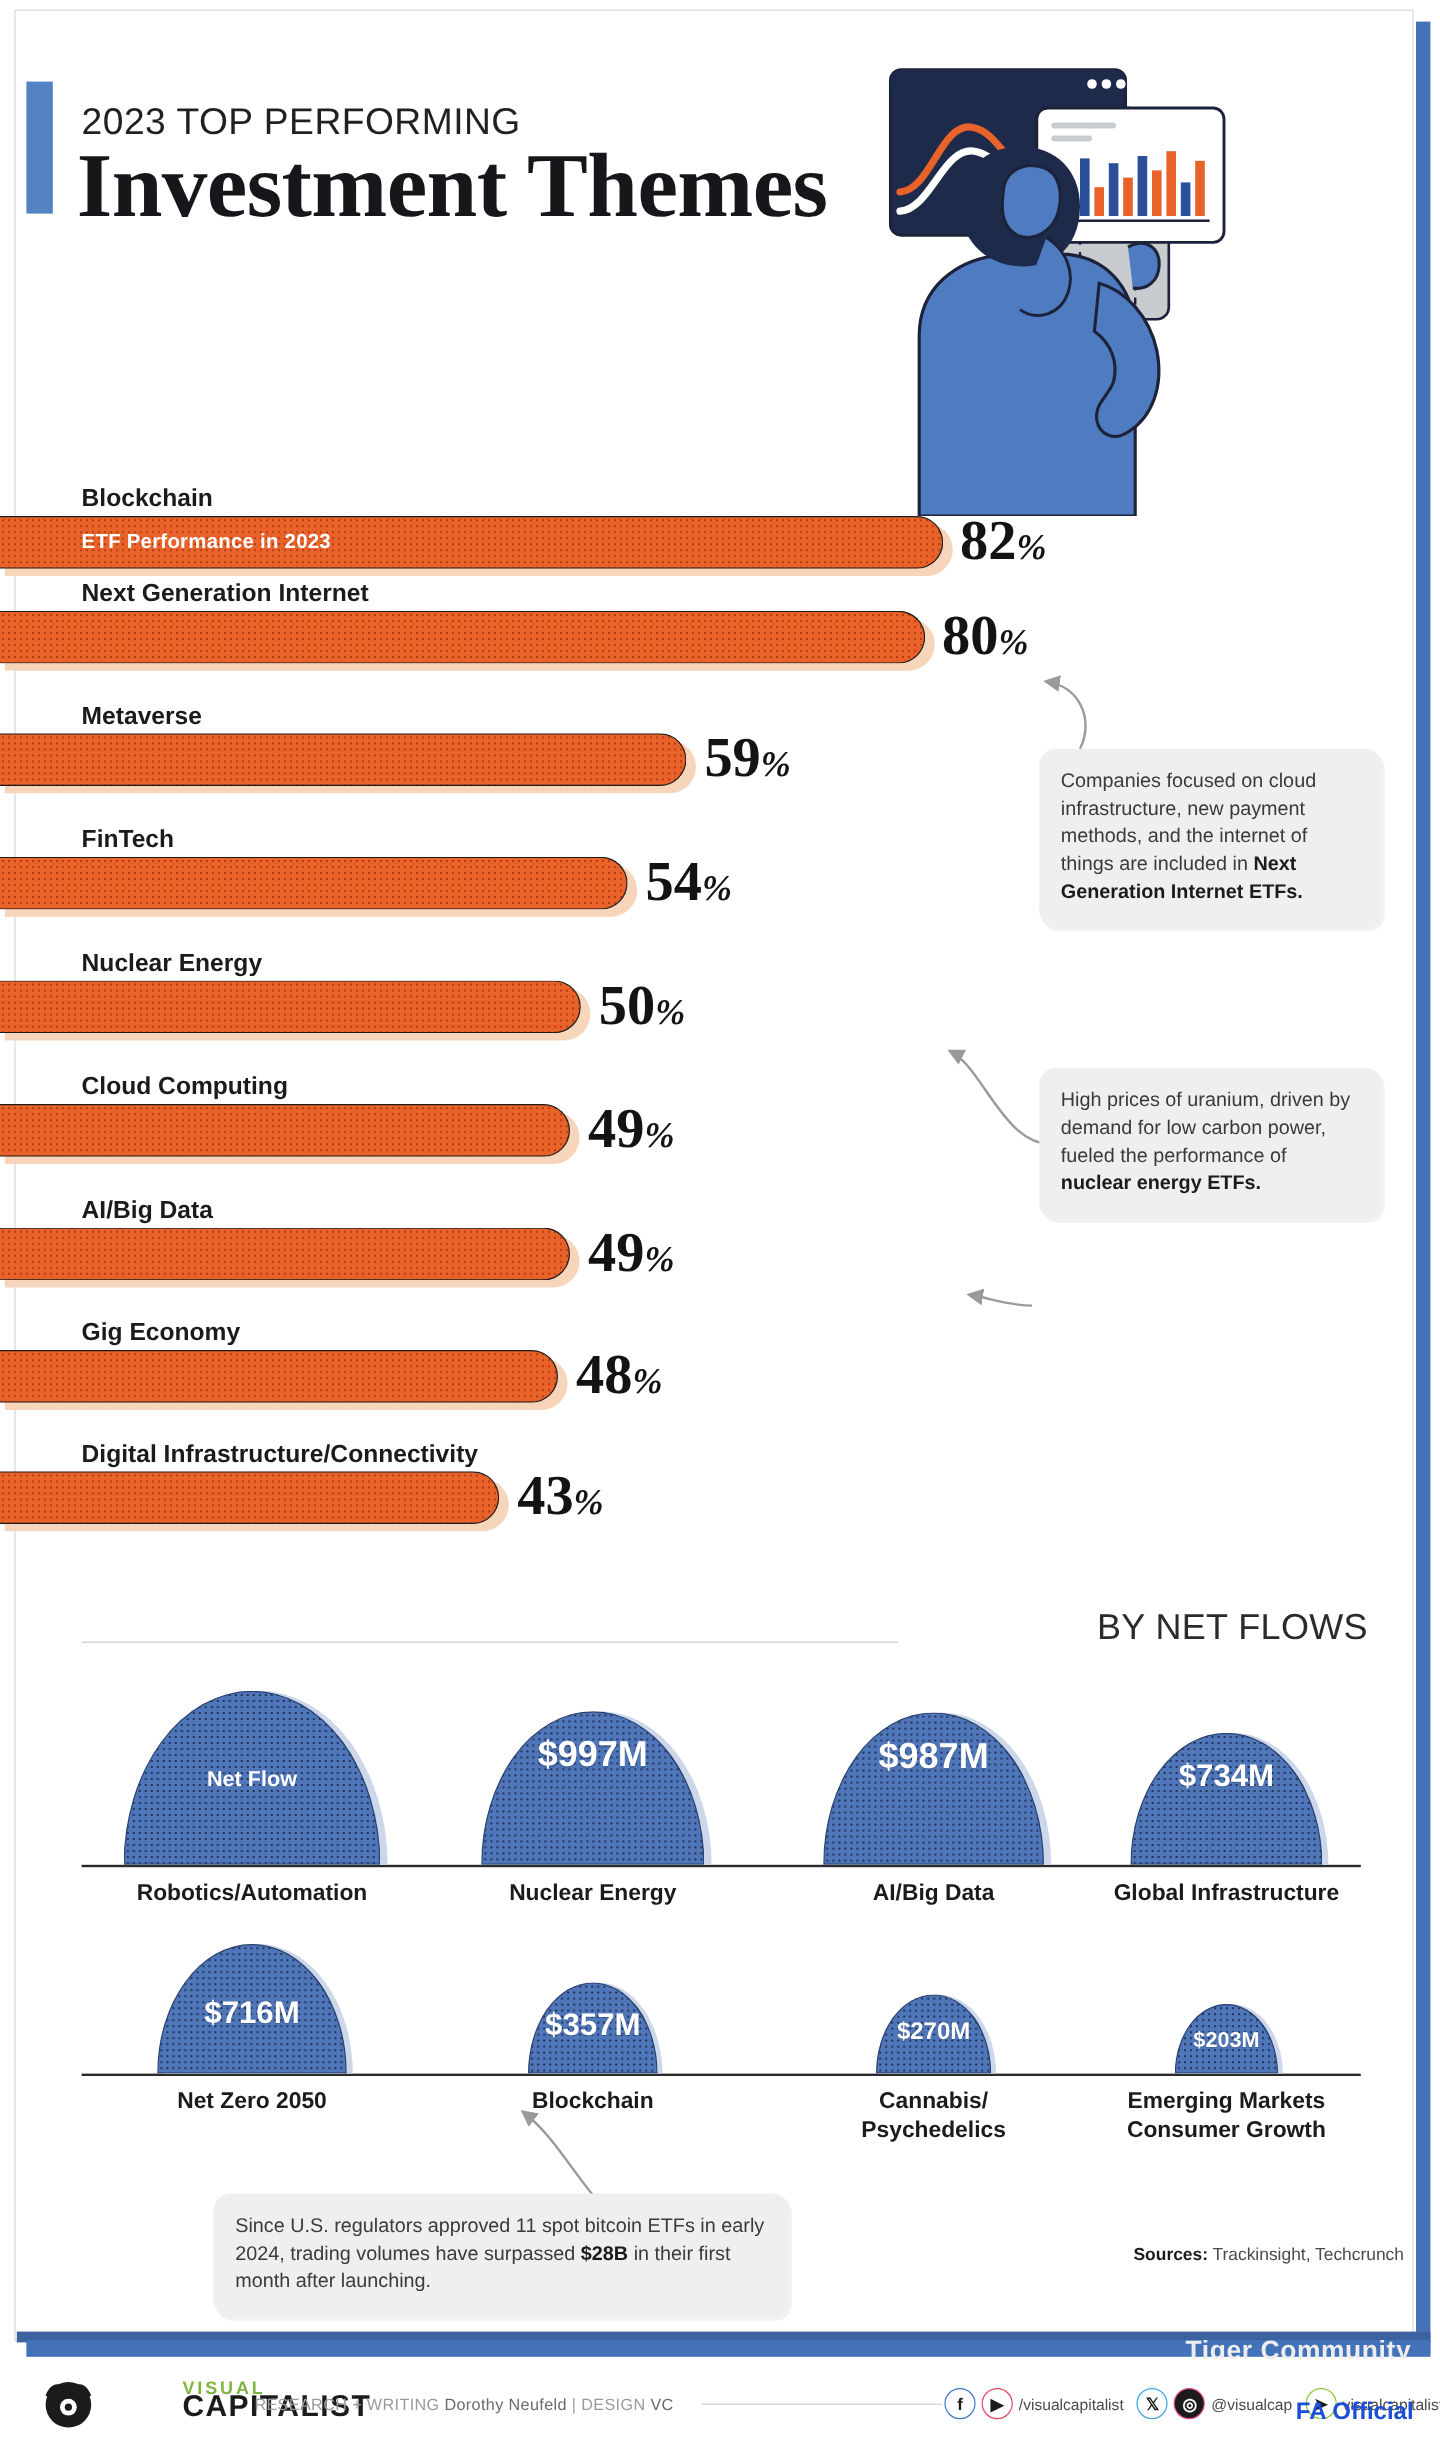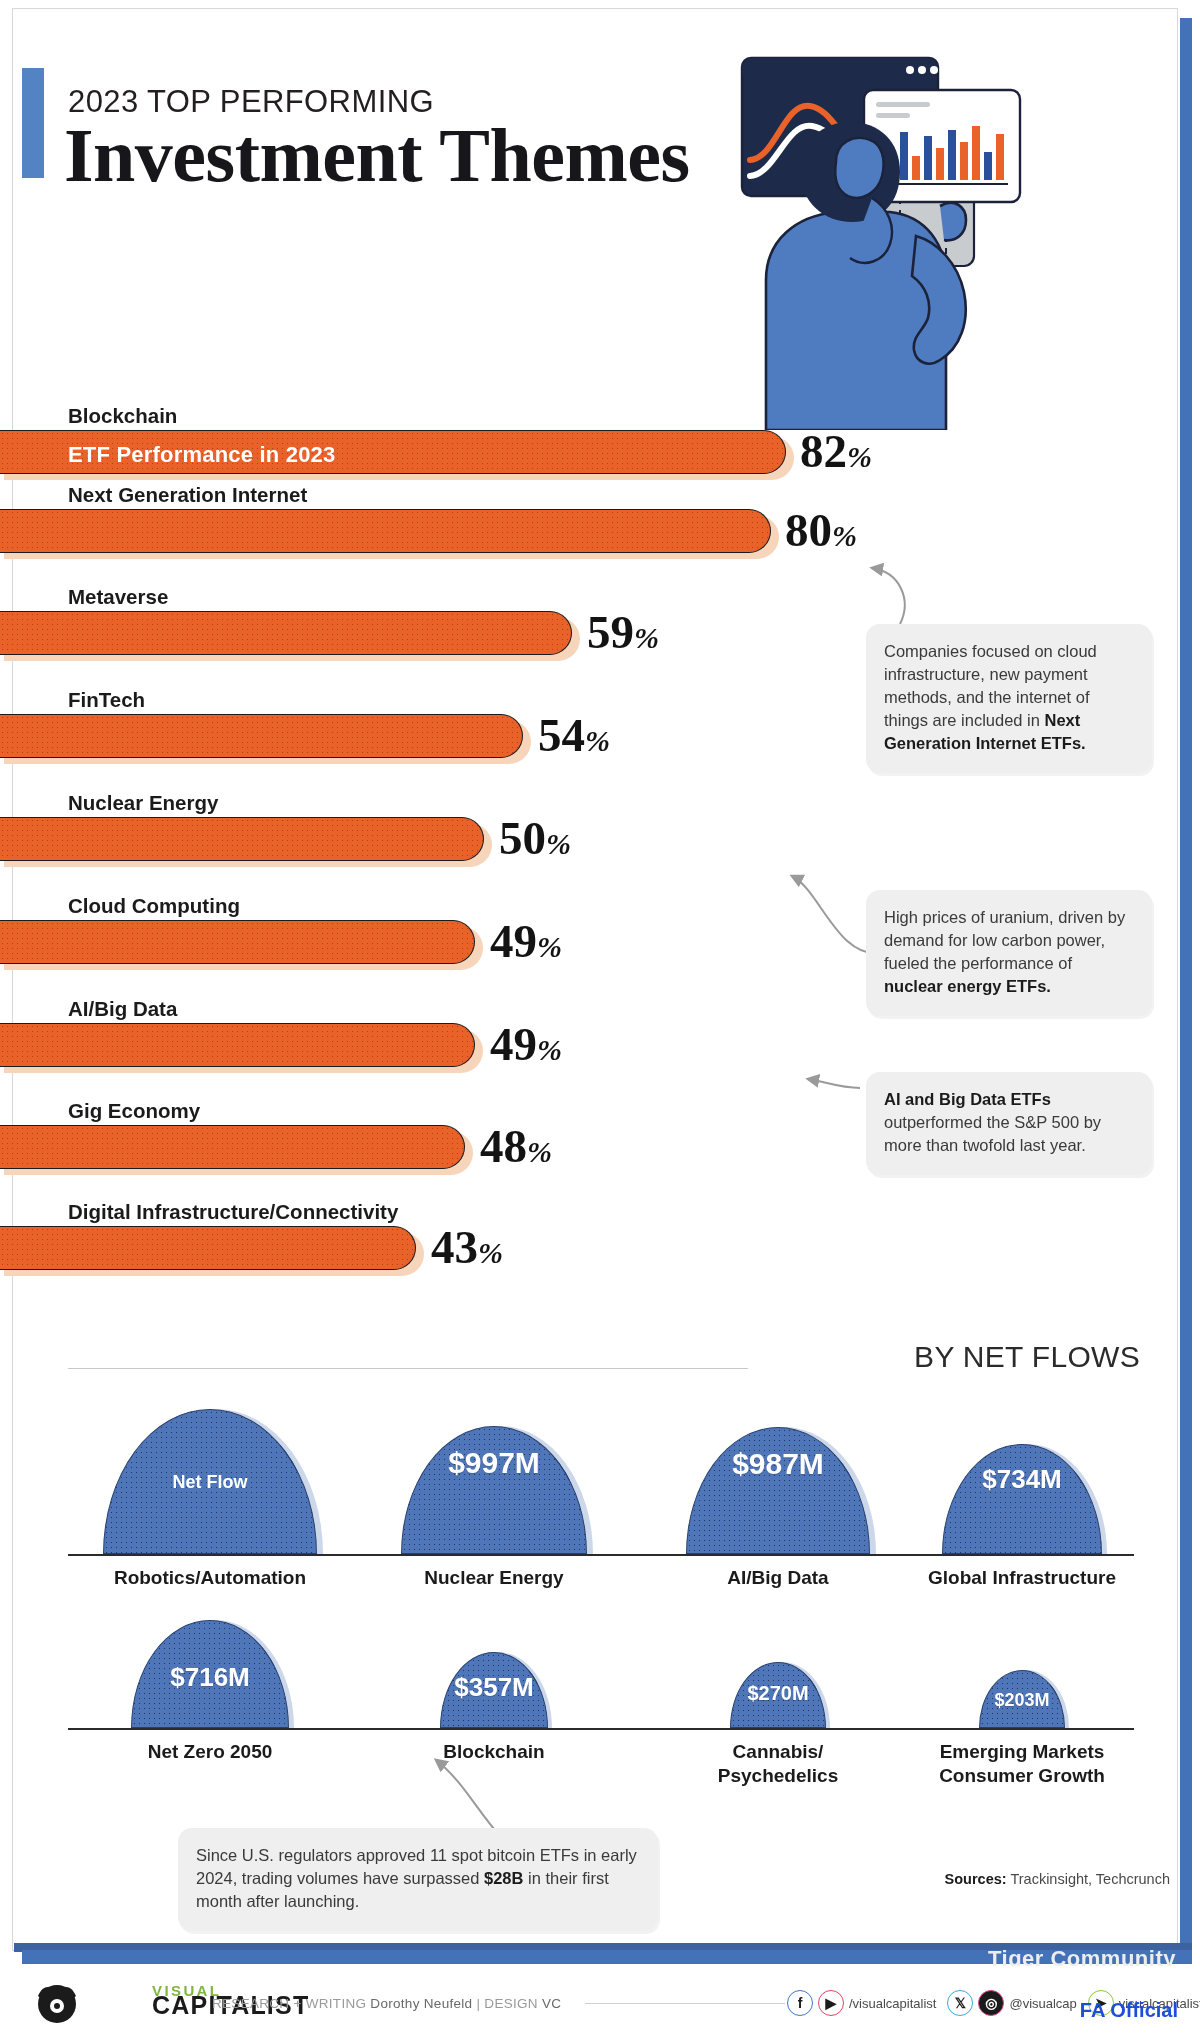--- a/index.html
+++ b/index.html
@@ -105,21 +105,21 @@
     background-image: radial-gradient(#b33f12 0.9px, transparent 1px);
     background-size: 5px 5px;
     border: 1.6px solid #1b1b1b;
     border-left: none;
     border-radius: 0 26px 26px 0;
   }
   .barinline {
     position: absolute;
     left: 68px; top: 12px;
     color: #ffffff;
-    font-size: 22px;
+    font-size: 17px;
     font-weight: 700;
     letter-spacing: .2px;
   }
   .barvalue {
     position: absolute;
     font-family: "Liberation Serif", serif;
     font-weight: 700;
     font-size: 47px;
     color: #131313;
     white-space: nowrap;
@@ -430,23 +430,20 @@
   </svg>
 
   <div class="callout" style="left:866px;top:624px;width:286px">
     <span>Companies focused on cloud infrastructure, new payment methods, and the internet of things are included in </span><b>Next Generation Internet ETFs.</b>
   </div>
 
   <div class="callout" style="left:866px;top:890px;width:286px">
     <span>High prices of uranium, driven by demand for low carbon power, fueled the performance of </span><b>nuclear energy ETFs.</b>
   </div>
 
-  <div class="callout" style="left:866px;top:1072px;width:286px">
-    <b>AI and Big Data ETFs</b><span> outperformed the S&amp;P 500 by more than twofold last year.</span>
-  </div>
 
   <div class="callout" style="left:178px;top:1828px;width:480px">
     <span>Since U.S. regulators approved 11 spot bitcoin ETFs in early 2024, trading volumes have surpassed </span><b>$28B</b><span> in their first month after launching.</span>
   </div>
 
   <div class="tt-sub">BY NET FLOWS</div>
   <div class="tt-rule"></div>
 
   <div>
 

